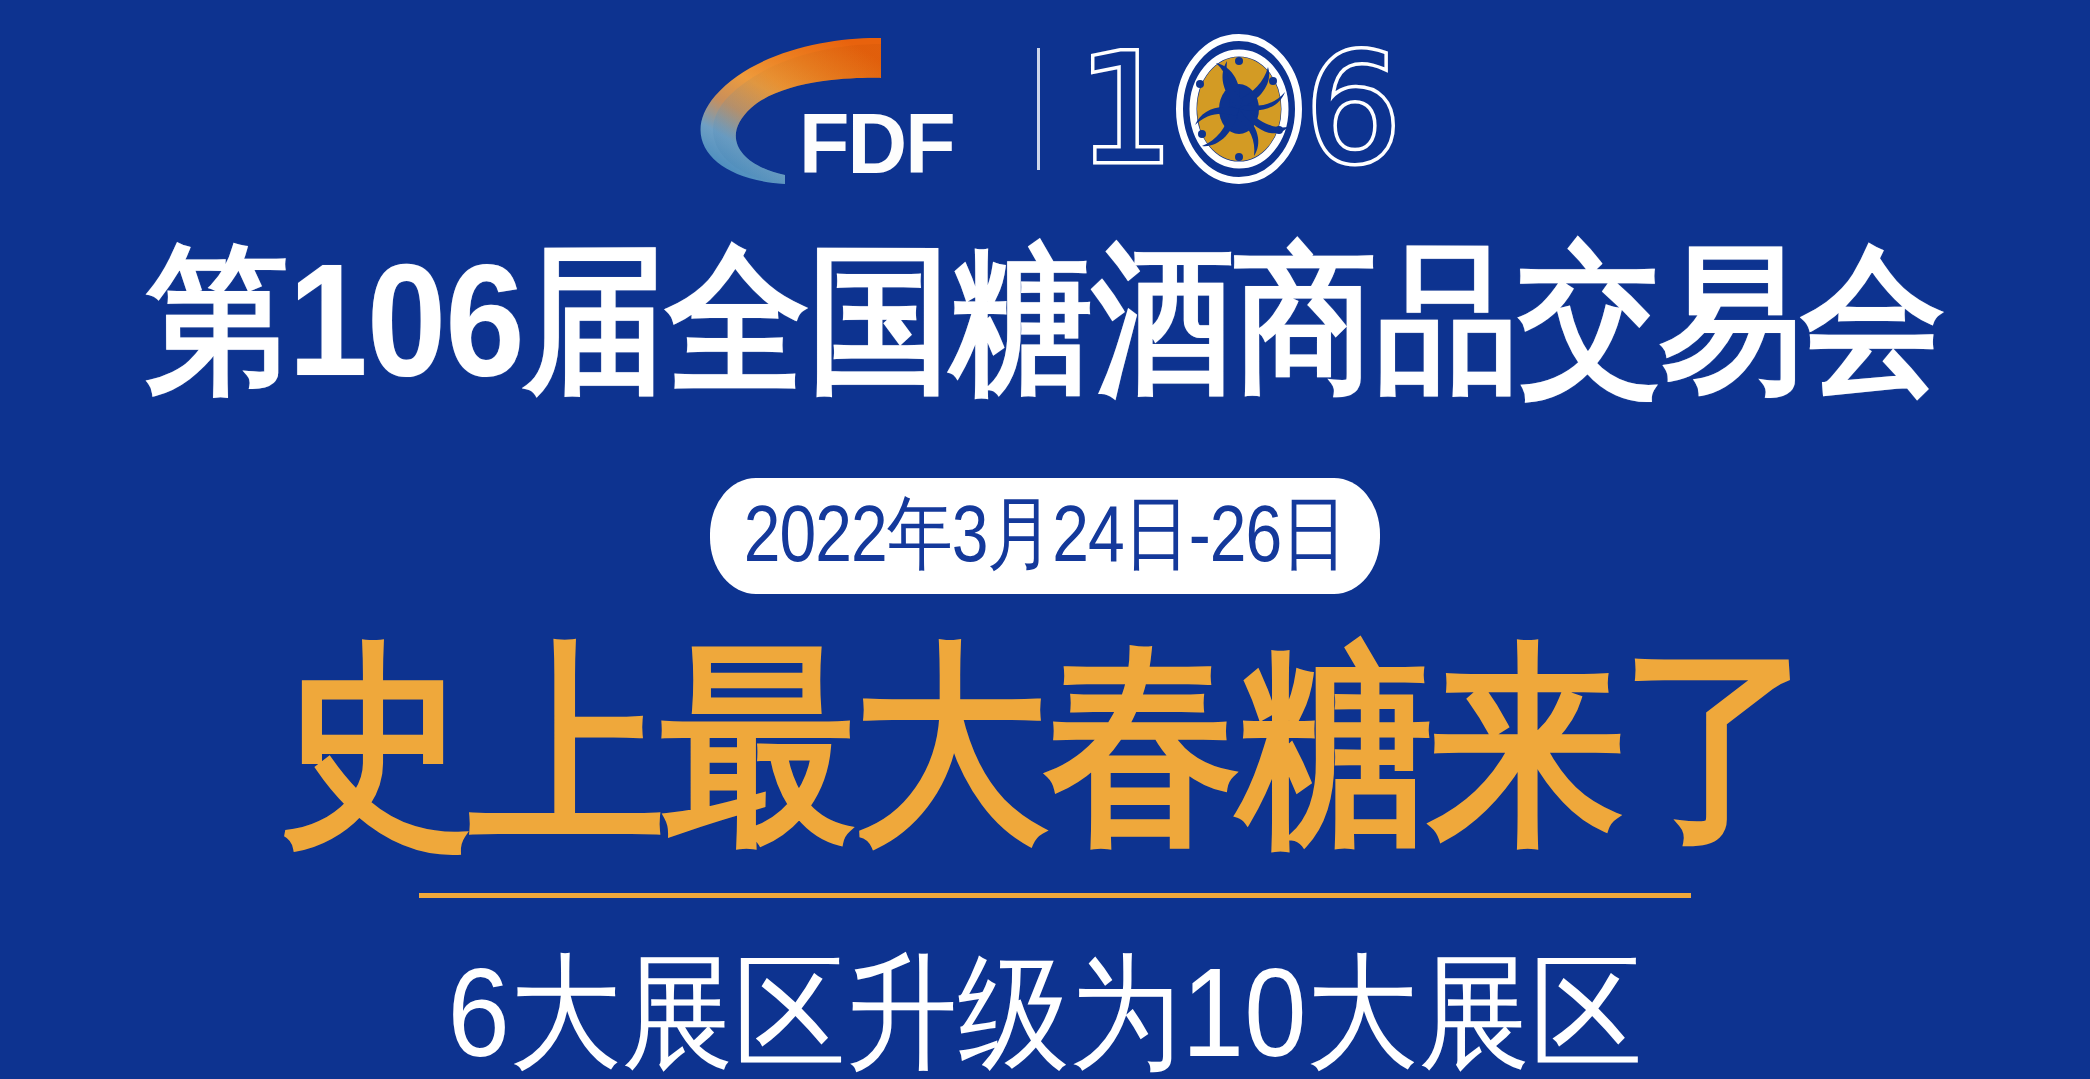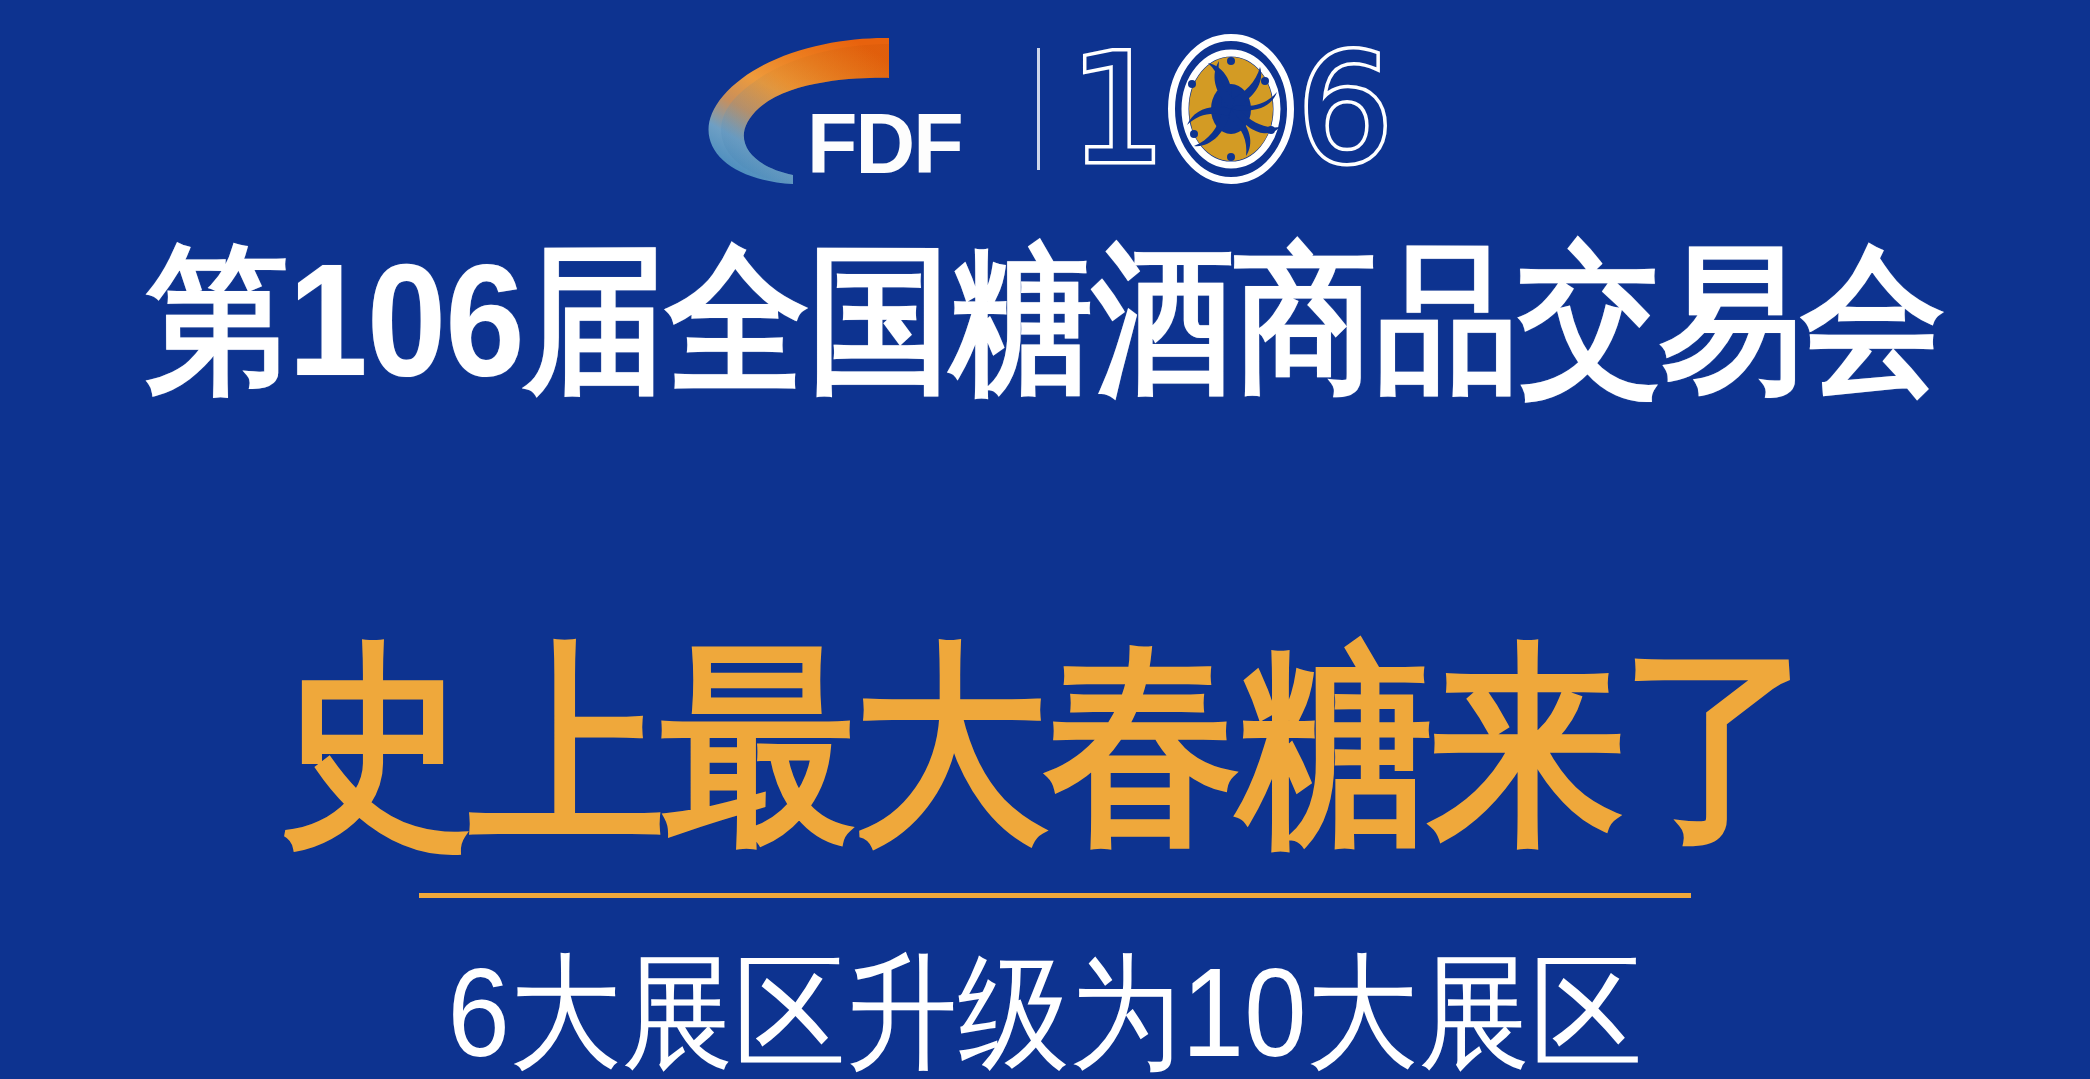--- a/index.html
+++ b/index.html
@@ -21,21 +21,21 @@
 
   
   #logo-lockup {
     position:absolute;
     left:0; right:0;
     top:34px;
     height:150px;
     display:flex;
     align-items:center;
     justify-content:center;
-    gap:0px;
+    gap:8px;
   }
 
   .fdf-block {
     position:relative;
     width:310px;
     height:150px;
   }
   .fdf-swoosh {
     position:absolute;
     left:0; top:0;
@@ -250,20 +250,23 @@
           </g>
         </svg>
       </span>
 
       <span class="num-outline num-six">6</span>
     </div>
   </div>
 
   <div id="main-title">第106届全国糖酒商品交易会</div>
 
+  <div id="date-pill-wrap">
+    <div id="date-pill">2022年3月24日-26日</div>
+  </div>
 
   <div id="gold-headline">史上最大春糖来了</div>
 
   <div id="gold-rule"></div>
 
   <div id="bottom-subtitle">6大展区升级为10大展区</div>
 
 </div>
 
 </body></html>

